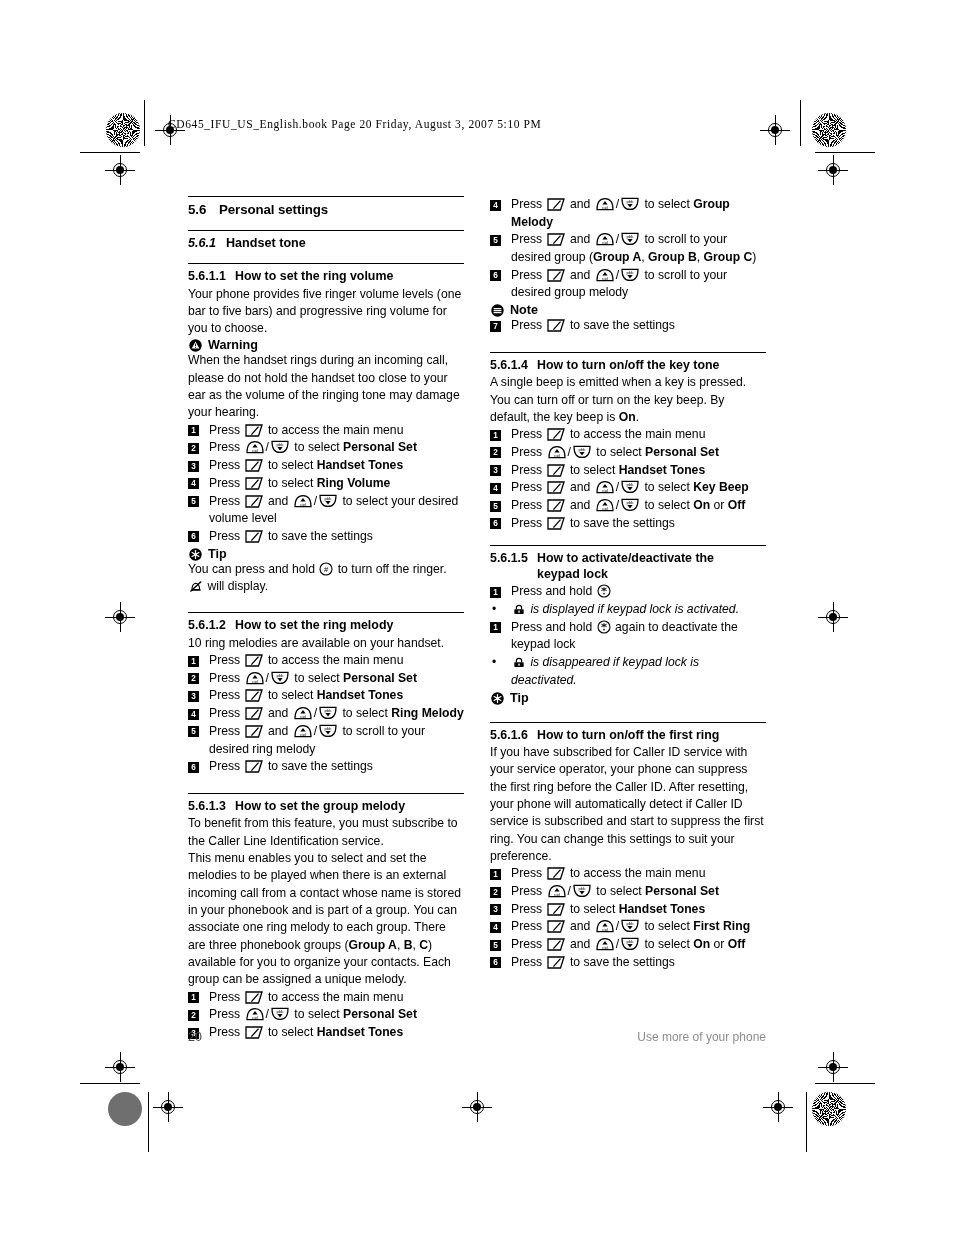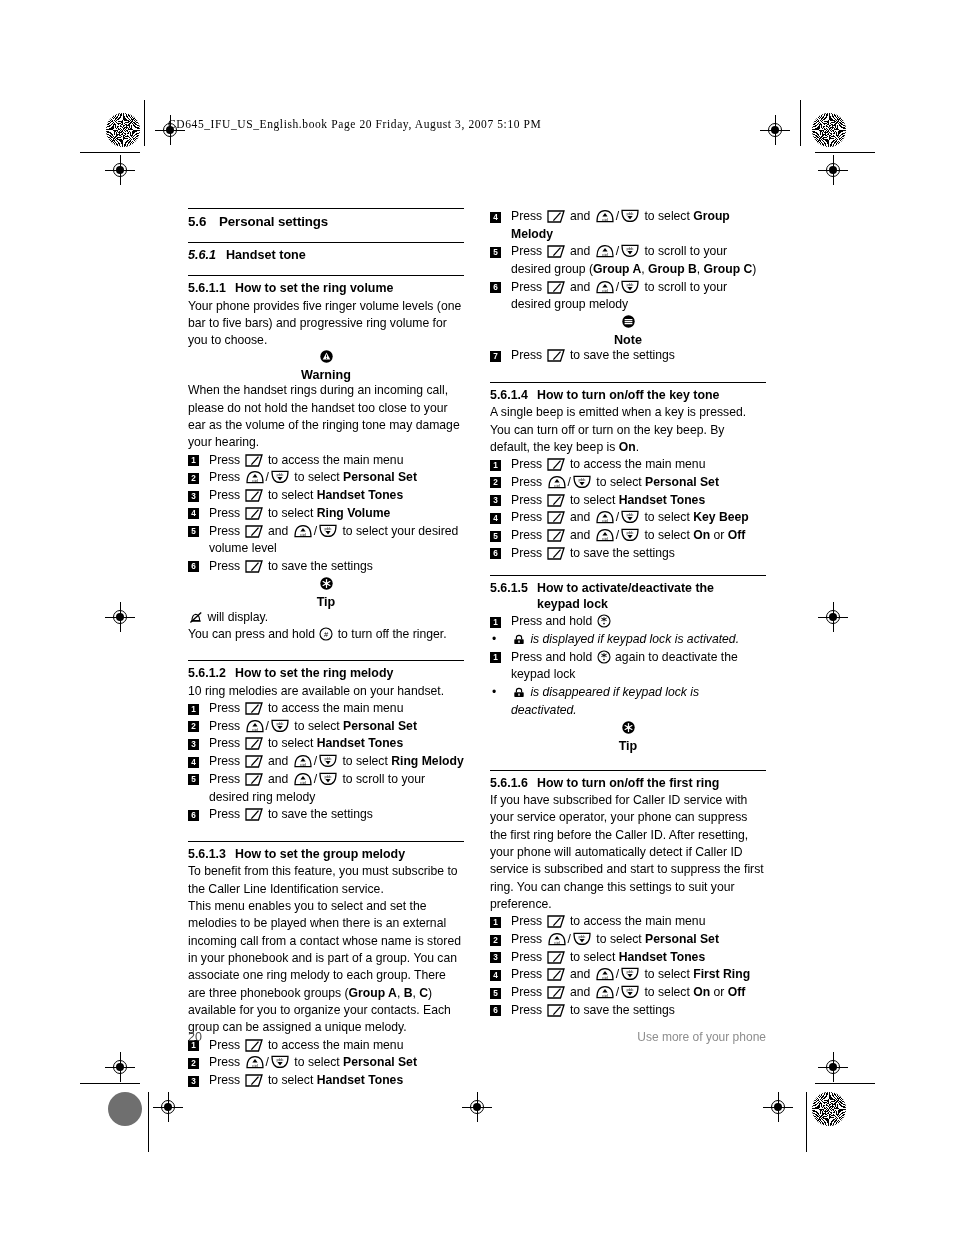--- a/index.html
+++ b/index.html
@@ -65,21 +65,21 @@
     font-size: 11.5px;
     letter-spacing: 0.6px;
     color: #000;
     white-space: nowrap;
   }
 
   
   .page {
     position: absolute;
     left: 188px;
-    top: 208px;
+    top: 196px;
     width: 578px;
   }
   .columns {
     display: flex;
     gap: 26px;
     align-items: flex-start;
   }
   .col { width: 276px; }
 
   
@@ -122,23 +122,22 @@
     line-height: 1.42;
     margin: 0;
   }
 
   
   .callout-title {
     font-size: 12.6px;
     font-weight: bold;
     margin: 1px 0 0 0;
     display: flex;
-    align-items: center;
+    align-items: flex-end;
     gap: 5px;
-    flex-direction: column;
   }
 
   
   ol.steps { list-style: none; margin: 0; padding: 0; }
   li.step {
     position: relative;
     padding-left: 21px;
     font-size: 12.2px;
     line-height: 1.45;
     margin: 0;
@@ -405,34 +404,34 @@
                 <line x1="6.5" y1="2.6" x2="6.5" y2="10.4"></line>
                 <line x1="3.1" y1="4.55" x2="9.9" y2="8.45"></line>
                 <line x1="3.1" y1="8.45" x2="9.9" y2="4.55"></line>
               </g>
               <circle cx="6.5" cy="6.5" r="1.5" fill="#fff"></circle>
             </svg>
         </span>
         <span>Tip</span>
       </div>
       <p class="body">
+        <span>You can press and hold</span>
+        <span class="key"><svg width="14" height="14" viewBox="0 0 14 14">
+              <circle cx="7" cy="7" r="6" fill="none" stroke="#000" stroke-width="1.1"></circle>
+              <text x="7" y="9.8" font-family="Liberation Sans, sans-serif" font-size="7.5" text-anchor="middle" fill="#000">#</text>
+            </svg></span>
+        <span>to turn off the ringer.</span>
+      </p>
+      <p class="body">
         <span class="key"><svg width="14" height="13" viewBox="0 0 14 13">
               <path d="M3 9.6 C3 6.2 4.1 3.6 6.8 3.2 C9.5 3.6 10.6 6.2 10.6 9.6 Z" fill="none" stroke="#000" stroke-width="1.1"></path>
               <rect x="2.1" y="9.5" width="9.6" height="1.2" fill="#000"></rect>
               <line x1="1.4" y1="11.6" x2="12.2" y2="1.4" stroke="#000" stroke-width="1.4"></line>
             </svg></span>
         <span>will display.</span>
-      </p>
-      <p class="body">
-        <span>You can press and hold</span>
-        <span class="key"><svg width="14" height="14" viewBox="0 0 14 14">
-              <circle cx="7" cy="7" r="6" fill="none" stroke="#000" stroke-width="1.1"></circle>
-              <text x="7" y="9.8" font-family="Liberation Sans, sans-serif" font-size="7.5" text-anchor="middle" fill="#000">#</text>
-            </svg></span>
-        <span>to turn off the ringer.</span>
       </p>
 
       <div class="sec-gap"></div>
 
       <div class="rule"></div>
       <h4 class="h-task">
         <span class="num">5.6.1.2</span><span>How to set the ring melody</span>
       </h4>
       <p class="body">10 ring melodies are available on your handset.</p>
       <ol class="steps">

